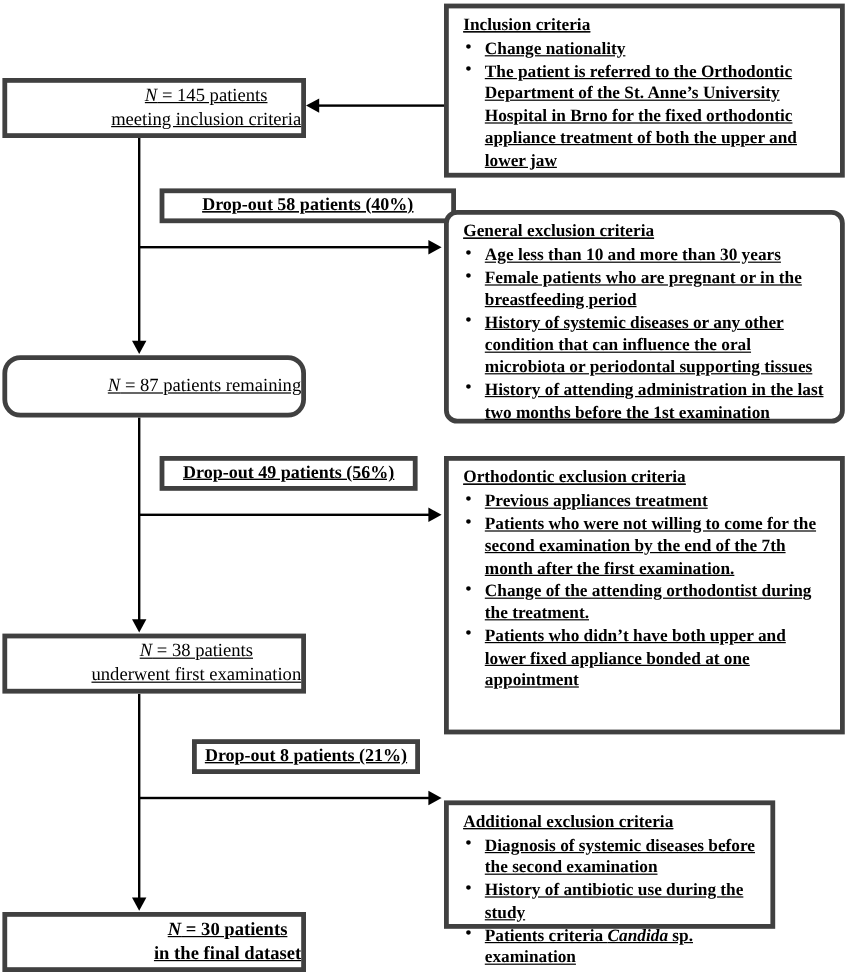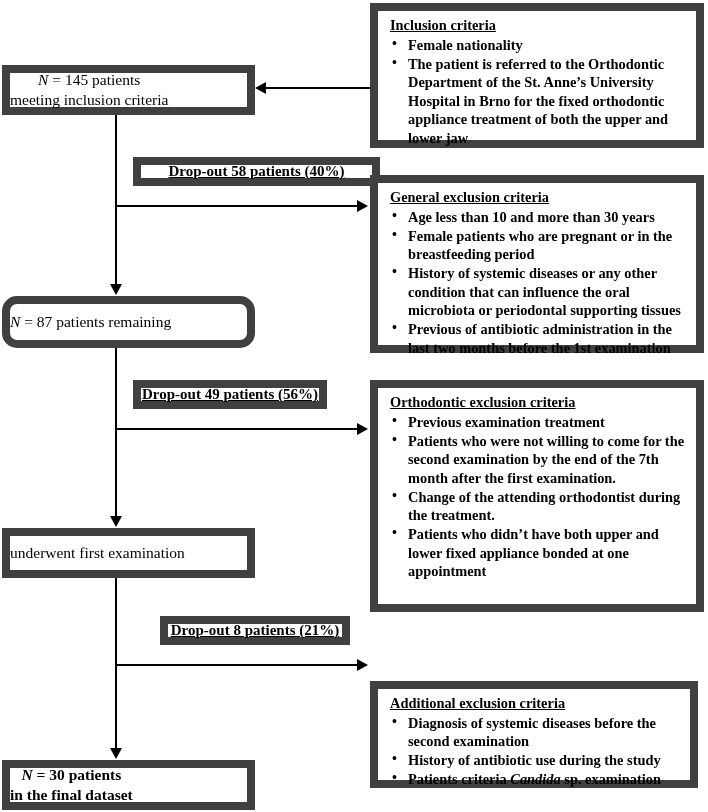--- a/index.html
+++ b/index.html
@@ -14,29 +14,30 @@
     background: #ffffff;
     font-family: "Liberation Serif", "DejaVu Serif", serif;
     color: #000000;
     overflow: hidden;
   }
 
   
   .box {
     position: absolute;
     box-sizing: border-box;
-    border: 8px solid #404040;
+    border: 4px solid #404040;
     background: #ffffff;
+    text-decoration: underline;
   }
 
   
   .flow-box {
     display: flex;
     align-items: center;
-    justify-content: flex-start;
+    justify-content: flex-end;
     text-align: center;
     font-size: 15.5px;
     line-height: 1.28;
   }
   .flow-box .line { display: block; white-space: nowrap; }
   .flow-box .nvar { font-style: italic; }
   .flow-box.bold { font-weight: bold; }
 
   
   .dropout-box {
@@ -152,72 +153,73 @@
   </div>
 
   <div class="box flow-box" style="left:2px; top:296px; width:253px; height:52px;border-radius:15px;">
     <div>
       <span class="line"><span class="nvar">N</span><span> = 87 patients remaining</span></span>
     </div>
   </div>
 
   <div class="box flow-box" style="left:2px; top:528px; width:253px; height:50px;">
     <div>
+      <span class="line"><span class="nvar">N</span><span> = 38 patients</span></span>
       <span class="line">underwent first examination</span>
     </div>
   </div>
 
   <div class="box flow-box bold" style="left:2px; top:760px; width:253px; height:50px;">
     <div>
       <span class="line"><span class="nvar">N</span><span> = 30 patients</span></span>
       <span class="line">in the final dataset</span>
     </div>
   </div>
 
   <div class="box dropout-box" style="left:133px; top:157px; width:247px; height:29px;">
     <span class="u">Drop-out 58 patients (40%)</span>
   </div>
 
-  <div class="box dropout-box" style="left:133px; top:380px; width:194px; height:29px;">
+  <div class="box dropout-box" style="left:133px; top:380px; width:215px; height:29px;">
     <span class="u">Drop-out 49 patients (56%)</span>
   </div>
 
   <div class="box dropout-box" style="left:160px; top:616px; width:190px; height:29px;">
     <span class="u">Drop-out 8 patients (21%)</span>
   </div>
 
   <div class="box criteria-box" style="left:370px; top:3px; width:334px; height:145px;">
     <div class="criteria-title">Inclusion criteria</div>
     <ul class="criteria-list">
-      <li>Female nationality</li>
+      <li>Change nationality</li>
       <li>The patient is referred to the Orthodontic Department of the St. Anne’s University Hospital in Brno for the fixed orthodontic appliance treatment of both the upper and lower jaw</li>
     </ul>
   </div>
 
-  <div class="box criteria-box" style="left:370px; top:175px; width:334px; height:178px;">
+  <div class="box criteria-box" style="left:370px; top:175px; width:334px; height:178px;border-radius:11px;">
     <div class="criteria-title">General exclusion criteria</div>
     <ul class="criteria-list">
       <li>Age less than 10 and  more than 30 years</li>
       <li>Female patients who are pregnant or in the breastfeeding period</li>
       <li>History of systemic diseases or any other condition that can influence the oral microbiota or periodontal supporting tissues</li>
-      <li>Previous of antibiotic administration in the last two months before the 1st examination</li>
+      <li>History of attending administration in the last two months before the 1st examination</li>
     </ul>
   </div>
 
   <div class="box criteria-box" style="left:370px; top:380px; width:334px; height:232px;">
     <div class="criteria-title">Orthodontic exclusion criteria</div>
     <ul class="criteria-list">
-      <li>Previous examination treatment</li>
+      <li>Previous appliances treatment</li>
       <li>Patients who were not willing to come for the second examination by the end of the 7th month after the first examination.</li>
       <li>Change of the attending orthodontist during the treatment.</li>
       <li>Patients who didn’t have  both upper and lower fixed appliance bonded at one appointment</li>
     </ul>
   </div>
 
-  <div class="box criteria-box" style="left:370px; top:681px; width:328px; height:107px;">
+  <div class="box criteria-box" style="left:370px; top:667px; width:276px; height:107px;">
     <div class="criteria-title">Additional exclusion criteria </div>
     <ul class="criteria-list">
       <li>Diagnosis of systemic diseases before the second examination</li>
       <li>History of antibiotic use during the study</li>
       <li><span>Patients criteria </span><span class="it">Candida</span><span> sp. examination</span></li>
     </ul>
   </div>
 
 </div>
 

